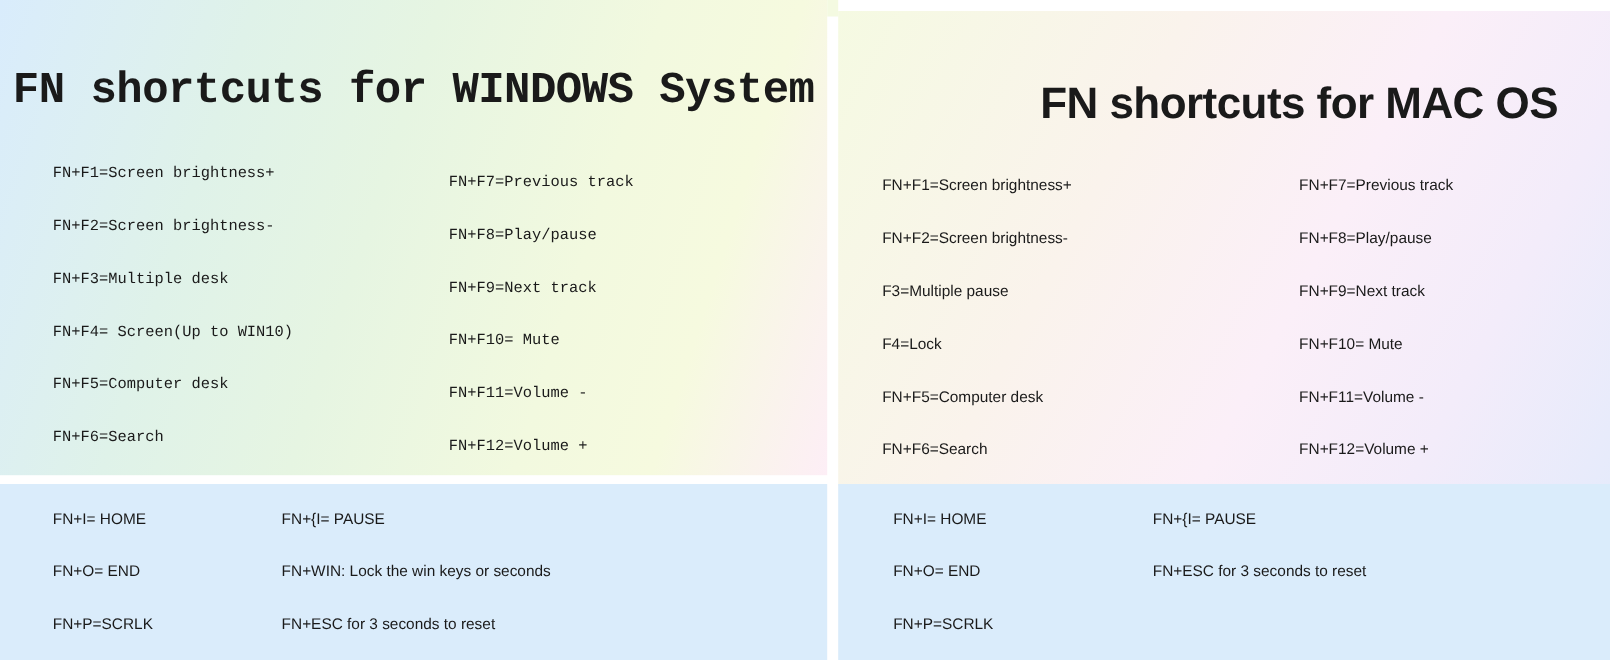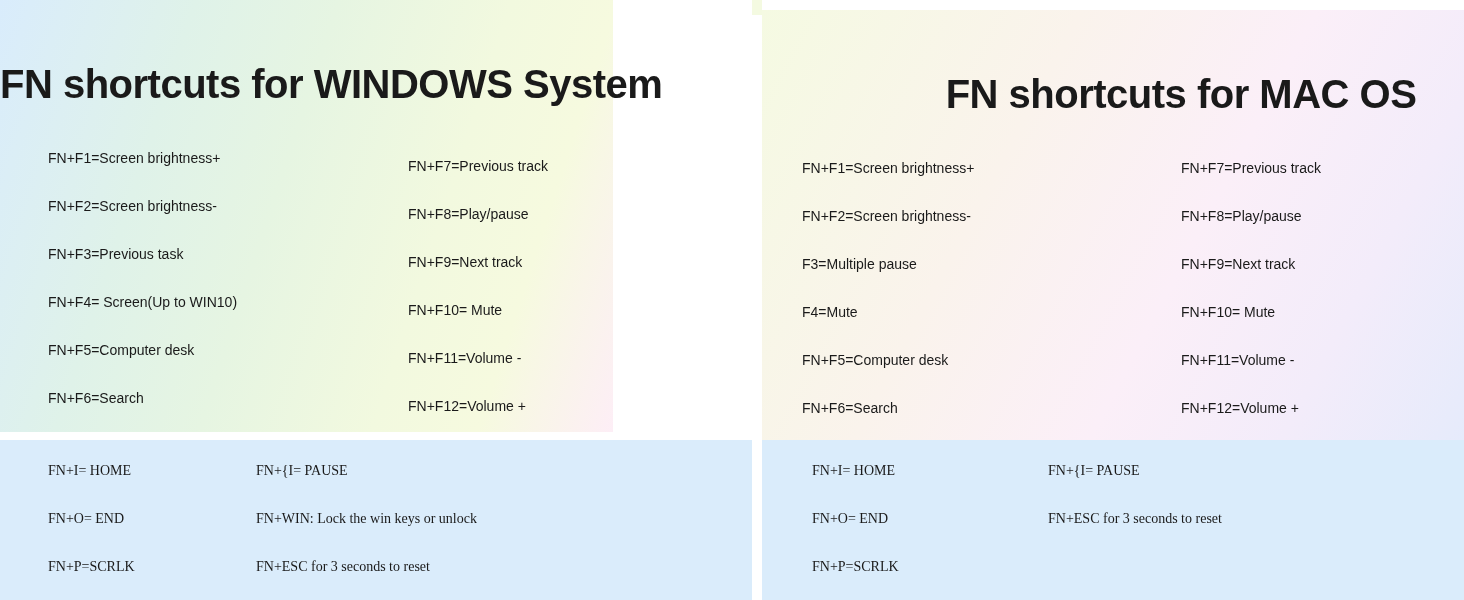--- a/index.html
+++ b/index.html
@@ -17,24 +17,25 @@
   }
 
   
   .panel-top {
     position: absolute;
     top: 0;
     height: 432px;
   }
   #left-top {
     left: 0;
-    width: 613px;
+    width: 752px;
     background: linear-gradient(108deg,
       #d9ecfc 0%, #dff2e9 26%, #e6f5e2 45%,
       #f2f9df 68%, #f6fadf 82%, #fdeef6 100%);
+    font-family: Liberation Mono, monospace;
   }
   #right-top {
     left: 762px;
     width: 838px;
     background: linear-gradient(118deg,
       #f5fae2 0%, #faf3ec 30%, #fbeff8 52%,
       #f3ecfa 70%, #dceafc 100%);
     margin-top: 10px;
   }
   
@@ -46,21 +47,20 @@
     height: 15px;
     background: #f4fae1;
   }
 
   
   .box-bottom {
     position: absolute;
     top: 440px;
     height: 160px;
     background: #daecfb;
-    font-family: Liberation Serif, serif;
   }
   #left-box  { left: 0;     width: 752px; }
   #right-box { left: 762px; width: 702px; }
 
   .title {
     position: absolute;
     top: 62px;
     left: 0;
     width: 100%;
     text-align: center;
@@ -98,21 +98,21 @@
 </style>
 </head>
 <body>
 
 <div class="panel-top" id="left-top">
   <div class="title">FN shortcuts for WINDOWS System</div>
 
   <div class="col" id="lp-c1">
     <div class="row">FN+F1=Screen brightness+</div>
     <div class="row">FN+F2=Screen brightness-</div>
-    <div class="row">FN+F3=Previous task</div>
+    <div class="row">FN+F3=Multiple desk</div>
     <div class="row">FN+F4= Screen(Up to WIN10)</div>
     <div class="row">FN+F5=Computer desk</div>
     <div class="row">FN+F6=Search</div>
   </div>
 
   <div class="col" id="lp-c2">
     <div class="row">FN+F7=Previous track</div>
     <div class="row">FN+F8=Play/pause</div>
     <div class="row">FN+F9=Next track</div>
     <div class="row">FN+F10= Mute</div>
@@ -121,21 +121,21 @@
   </div>
 </div>
 
 <div class="panel-top" id="right-top">
   <div class="title">FN shortcuts for MAC OS</div>
 
   <div class="col" id="rp-c1">
     <div class="row">FN+F1=Screen brightness+</div>
     <div class="row">FN+F2=Screen brightness-</div>
     <div class="row">F3=Multiple pause</div>
-    <div class="row">F4=Mute</div>
+    <div class="row">F4=Lock</div>
     <div class="row">FN+F5=Computer desk</div>
     <div class="row">FN+F6=Search</div>
   </div>
 
   <div class="col" id="rp-c2">
     <div class="row">FN+F7=Previous track</div>
     <div class="row">FN+F8=Play/pause</div>
     <div class="row">FN+F9=Next track</div>
     <div class="row">FN+F10= Mute</div>
     <div class="row">FN+F11=Volume -</div>
@@ -146,21 +146,21 @@
 <div id="divider-bridge"></div>
 
 <div class="box-bottom" id="left-box">
   <div class="col" id="lb-c1">
     <div class="row">FN+I= HOME</div>
     <div class="row">FN+O= END</div>
     <div class="row">FN+P=SCRLK</div>
   </div>
   <div class="col" id="lb-c2">
     <div class="row">FN+{I= PAUSE</div>
-    <div class="row">FN+WIN: Lock the win keys or unlock</div>
+    <div class="row">FN+WIN: Lock the win keys or seconds</div>
     <div class="row">FN+ESC for 3 seconds to reset</div>
   </div>
 </div>
 
 <div class="box-bottom" id="right-box">
   <div class="col" id="rb-c1">
     <div class="row">FN+I= HOME</div>
     <div class="row">FN+O= END</div>
     <div class="row">FN+P=SCRLK</div>
   </div>

